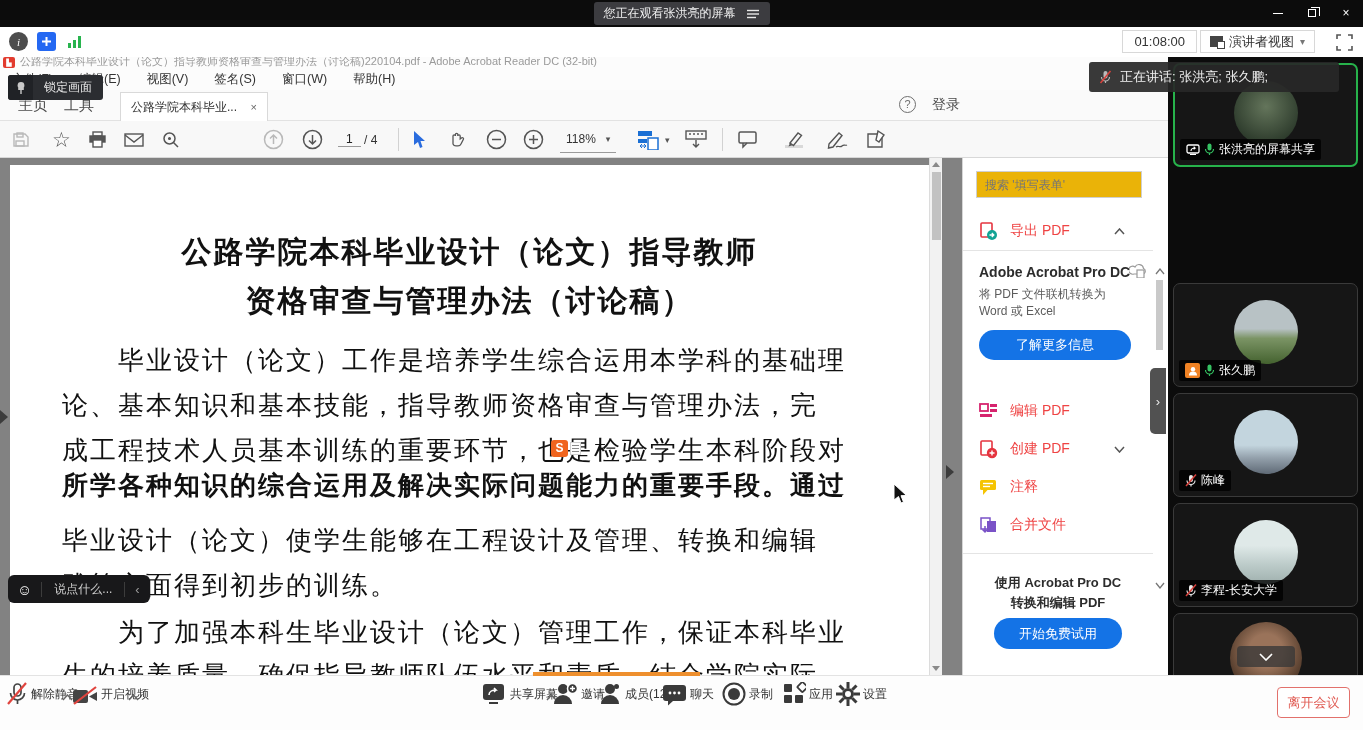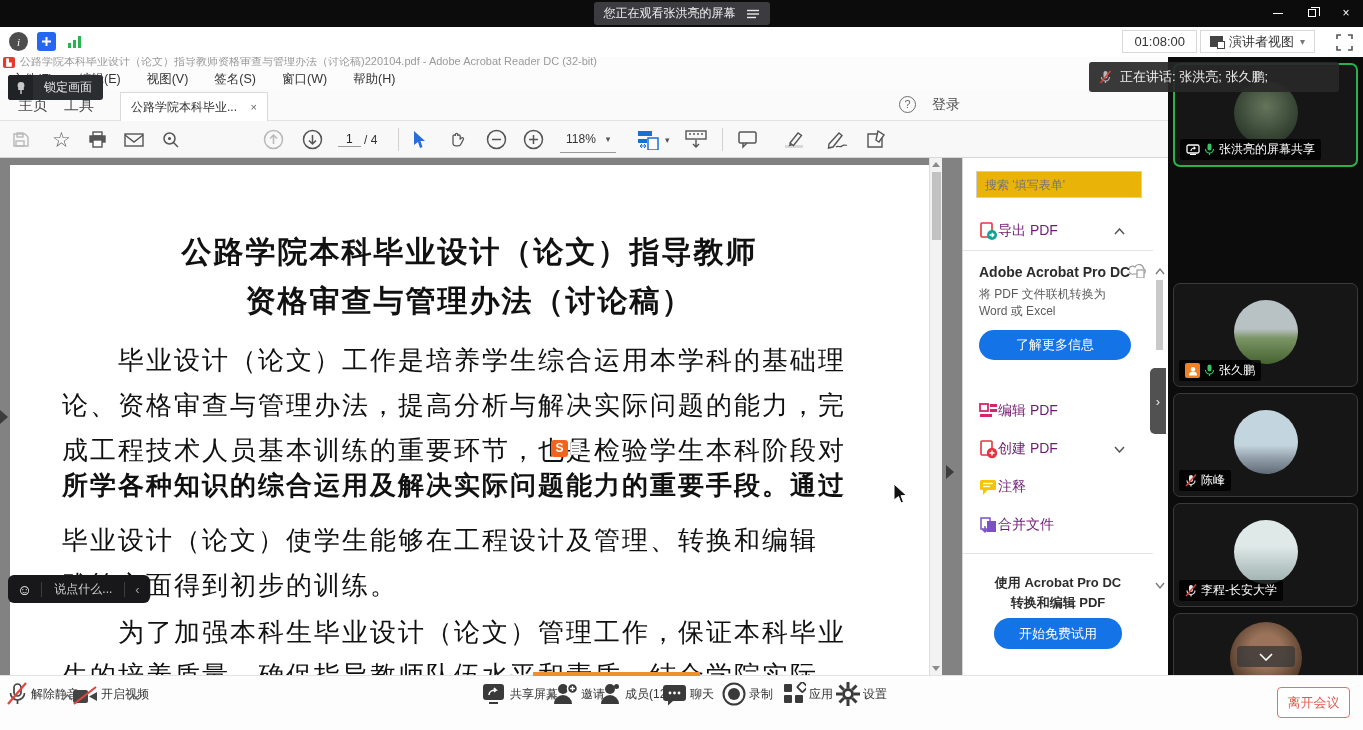--- a/index.html
+++ b/index.html
@@ -58,21 +58,21 @@
   .doc-title { position:absolute; width:100%; text-align:center; font-weight:bold; font-size:30px; letter-spacing:2px; }
 
   #doc-scroll { position:absolute; left:929px; top:0; width:13px; height:517px; background:#f2f2f2; border-left:1px solid #dcdcdc; }
   .scroll-thumb { position:absolute; left:2px; width:9px; background:#c2c2c2; }
   .tri-up { width:0; height:0; border-left:4px solid transparent; border-right:4px solid transparent; border-bottom:5px solid #8a8a8a; position:absolute; left:2px; }
   .tri-down { width:0; height:0; border-left:4px solid transparent; border-right:4px solid transparent; border-top:5px solid #8a8a8a; position:absolute; left:2px; }
 
   
   #tools-panel { left:962px; top:101px; width:206px; height:517px; background:#fff; border-left:1px solid #d6d6d6; }
   #panel-search { position:absolute; left:13px; top:13px; width:166px; height:27px; border:1px solid #cfcfcf; font-size:12px; color:#555; padding:0 8px; background:#eab308; }
-  .panel-row { position:absolute; left:0; width:190px; height:34px; display:flex; align-items:center; padding-left:16px; font-size:14px; color:#701a75; }
+  .panel-row { position:absolute; left:0; width:190px; height:34px; display:flex; align-items:center; gap:12px; padding-left:16px; font-size:14px; color:#ef4444; }
   .p-divider { position:absolute; left:0; width:190px; height:1px; background:#e4e4e4; }
   .blue-btn { position:absolute; background:#1473e6; color:#fff; border-radius:16px; font-size:13px; display:flex; align-items:center; justify-content:center; }
   #promo-title { position:absolute; left:16px; top:106px; font-weight:bold; font-size:14px; color:#2c2c2c; }
   #promo-body { position:absolute; left:16px; top:128px; width:158px; font-size:12px; color:#5c5c5c; line-height:1.45; }
   #trial-head { position:absolute; left:0; top:415px; width:190px; text-align:center; font-size:13px; font-weight:bold; color:#2c2c2c; line-height:1.5; }
 
   
   #panel-handle { left:1150px; top:368px; width:16px; height:66px; background:#515151; border-radius:5px 0 0 5px; z-index:20; display:flex; align-items:center; justify-content:center; color:#e8e8e8; font-size:13px; }
 
   
@@ -310,21 +310,21 @@
           <path d="M12 1 l6 4 -5 7 -3-2 z" fill="#fff"></path>
         </svg>
       </span>
   </div>
 
   <div id="doc-area" class="abs">
     <div id="pdf-page">
       <div class="doc-title" style="top:67px;">公路学院本科毕业设计（论文）指导教师</div>
       <div class="doc-title" style="top:116px;">资格审查与管理办法（讨论稿）</div>
       <div class="doc-line indent" style="top:178px;">毕业设计（论文）工作是培养学生综合运用本学科的基础理</div>
-      <div class="doc-line" style="top:223px;">论、资格审查与管理办法，提高分析与解决实际问题的能力，完</div>
+      <div class="doc-line" style="top:223px;">论、基本知识和基本技能，指导教师资格审查与管理办法，完</div>
       <div class="doc-line" style="top:268px;">成工程技术人员基本训练的重要环节，也是检验学生本科阶段对</div>
       <div class="doc-line" style="top:303px;font-weight:bold;">所学各种知识的综合运用及解决实际问题能力的重要手段。通过</div>
       <div class="doc-line" style="top:358px;">毕业设计（论文）使学生能够在工程设计及管理、转换和编辑</div>
       <div class="doc-line" style="top:403px;">践等方面得到初步的训练。</div>
       <div class="doc-line indent" style="top:450px;">为了加强本科生毕业设计（论文）管理工作，保证本科毕业</div>
       <div class="doc-line" style="top:493px;">生的培养质量，确保指导教师队伍水平和素质，结合学院实际</div>
     </div>
     <div id="doc-scroll">
       <span class="tri-up" style="top:4px;"></span>
       <div class="scroll-thumb" style="top:14px; height:68px;"></div>

